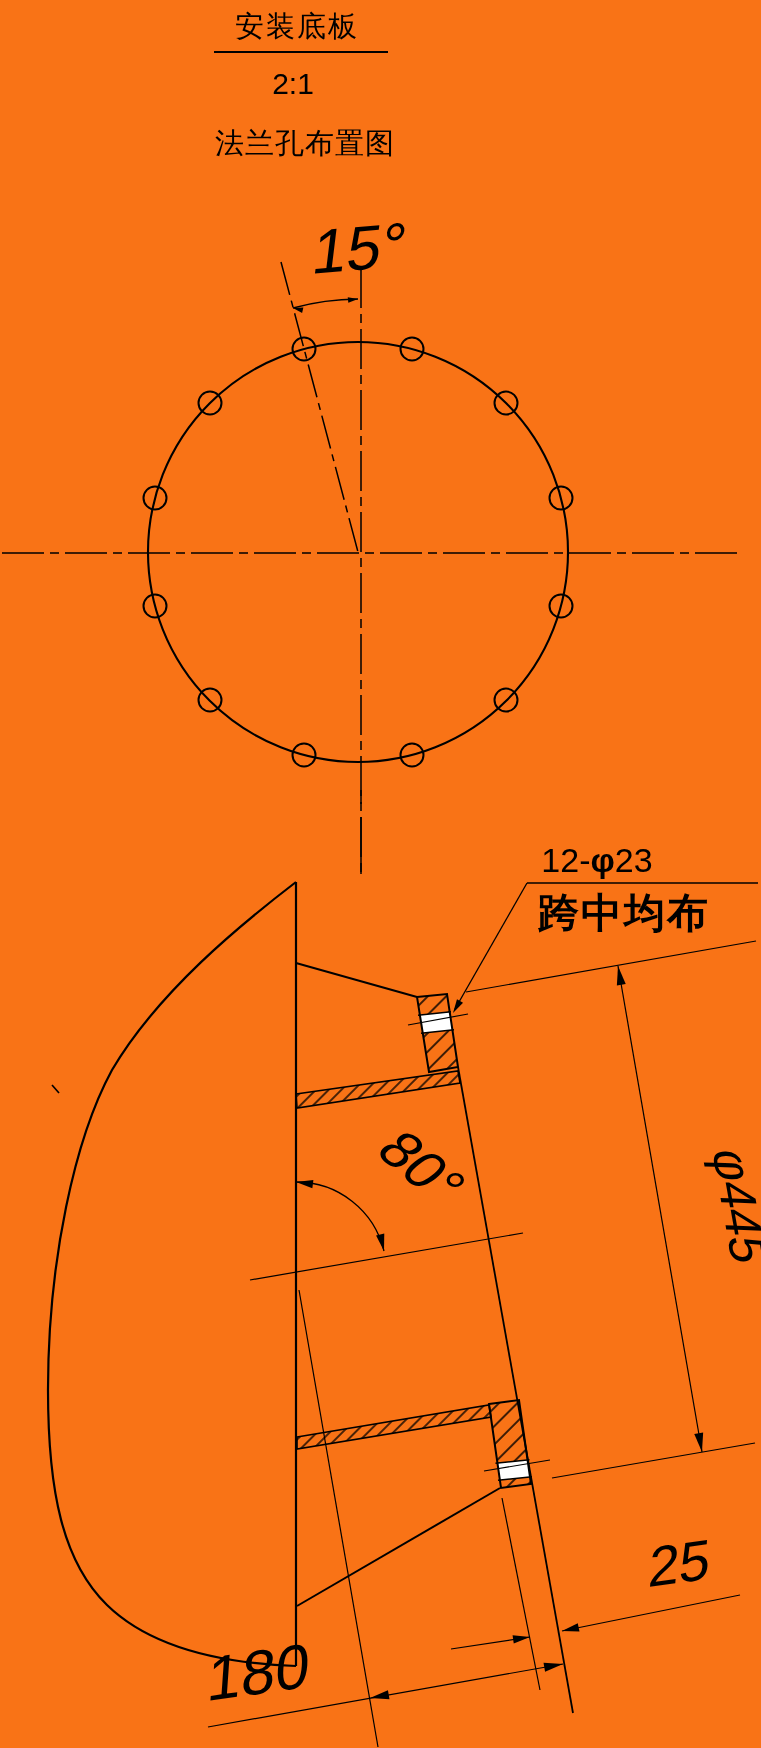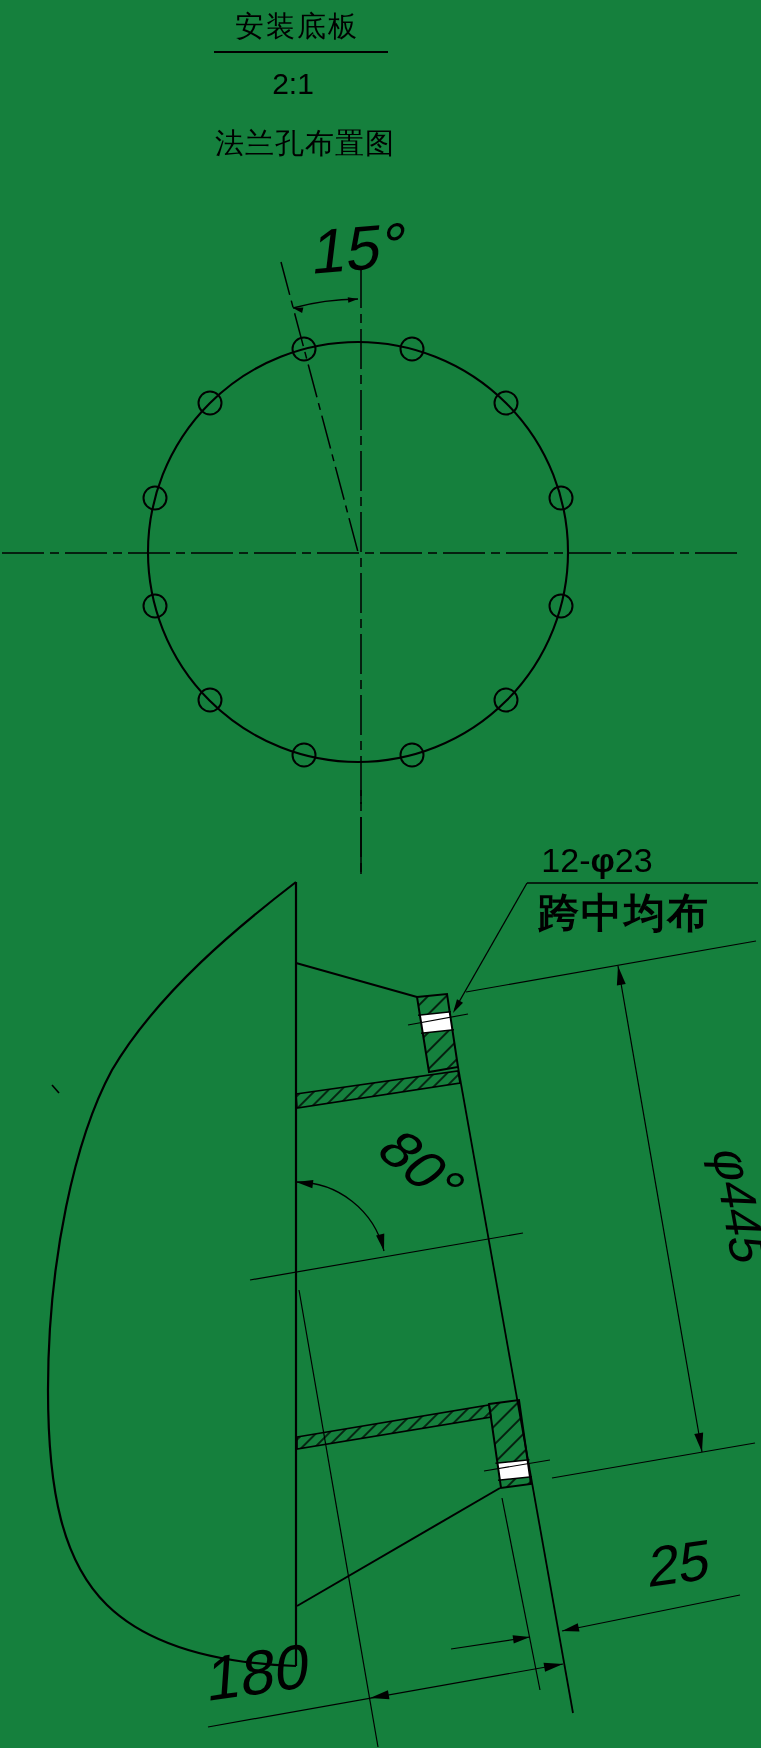--- a/index.html
+++ b/index.html
@@ -1,16 +1,16 @@
 <!DOCTYPE html>
 <html><head>
 <meta charset="utf-8">
 <style>
   html,body{margin:0;padding:0;background:#ffffff;}
-  .page{width:761px;height:1748px;position:relative;background:#15803d;overflow:hidden;text-align:right;}
+  .page{width:761px;height:1748px;position:relative;background:#f97316;overflow:hidden;text-align:right;}
   svg{display:block;}
   text{fill:#000;}
   .cn{font-family:"Liberation Sans","DejaVu Sans",sans-serif;}
   .dim{font-family:"Liberation Sans","DejaVu Sans",sans-serif;font-weight:400;}
 </style>
 </head>
 <body>
 
 <div class="page">
 <svg width="761" height="1748" viewBox="0 0 761 1748" xmlns="http://www.w3.org/2000/svg">

